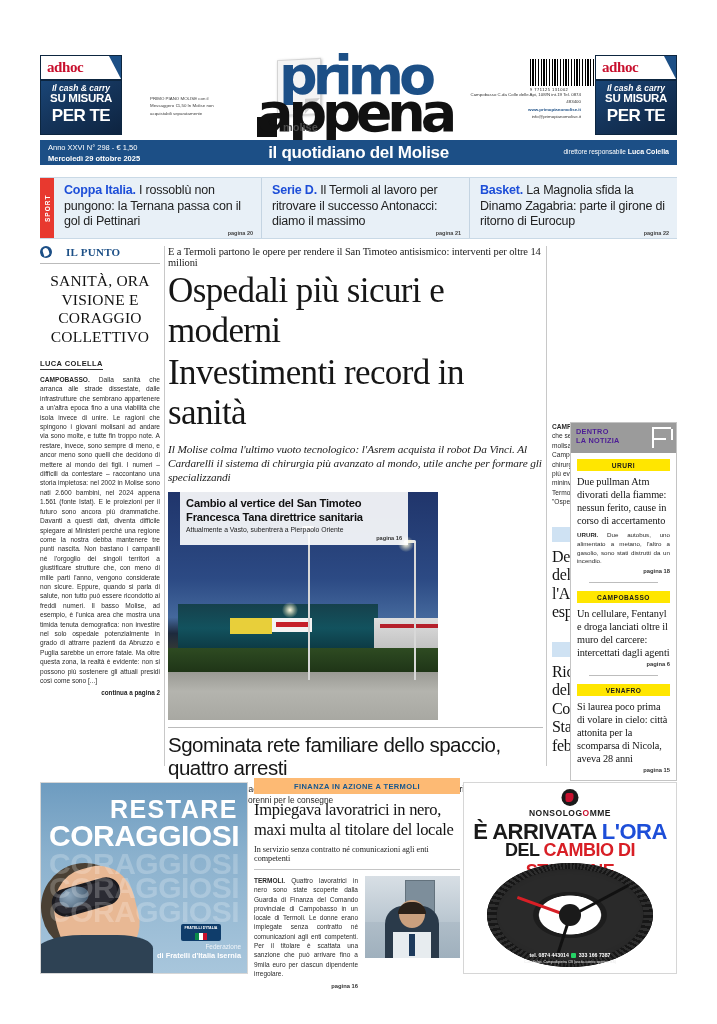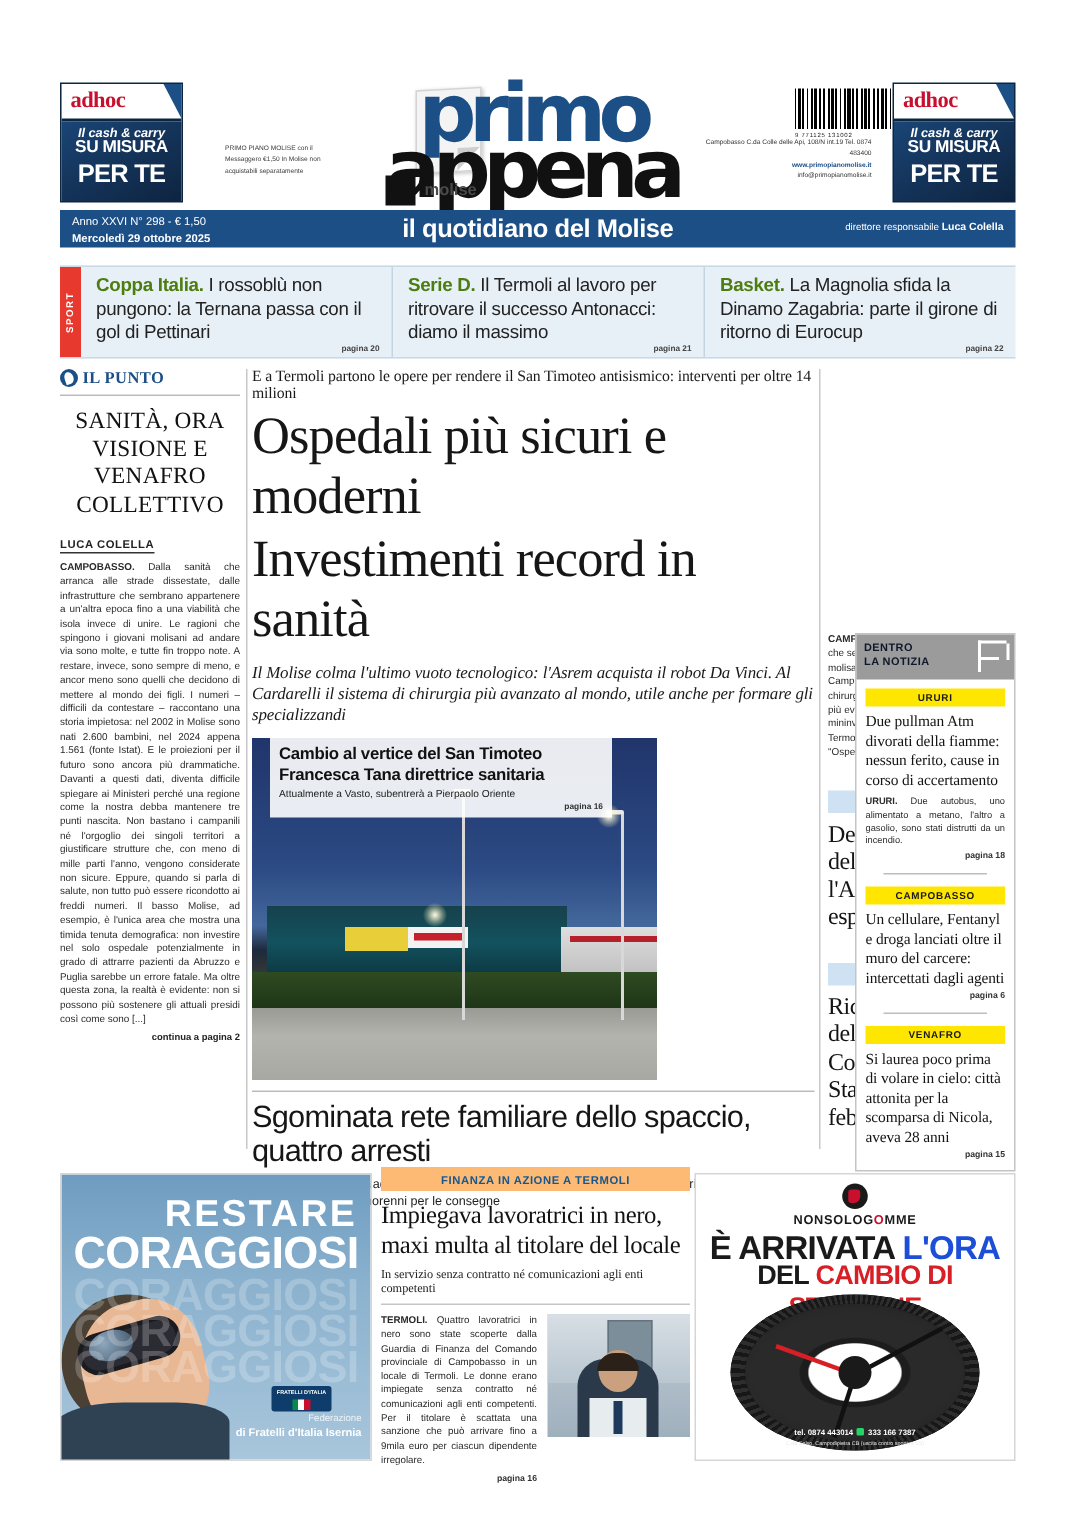--- a/index.html
+++ b/index.html
@@ -97,29 +97,29 @@
     display:flex;
   }
   .sport-tag {
     width:14px; background:#e8392f; color:#fff; font-size:6.5px; font-weight:bold;
     writing-mode:vertical-rl; transform:rotate(180deg);
     display:flex; align-items:center; justify-content:center; letter-spacing:1px;
   }
   .sport-col { flex:1; padding:5px 8px 0 10px; position:relative; }
   .sport-col + .sport-col { border-left:1px solid #c4d4e2; }
   .sport-head { font-size:12.5px; line-height:15.5px; color:#222; letter-spacing:-.2px; }
-  .sport-head b { color:#4d7c0f; }
+  .sport-head b { color:#1d4ed8; }
   .sport-page { position:absolute; right:8px; bottom:2px; font-size:5.5px; font-weight:bold; color:#444; }
 
   
   .content { position:absolute; left:40px; top:246px; width:637px; }
 
   
   .col-punto { position:absolute; left:0; top:0; width:120px; }
-  .punto-head { display:flex; align-items:center; gap:3px; padding-bottom:3px; }
+  .punto-head { display:flex; align-items:center; gap:14px; padding-bottom:3px; }
   .punto-icon {
     width:12px; height:12px; border-radius:50%; background:#1c4f86; position:relative;
   }
   .punto-icon::after {
     content:""; position:absolute; left:3px; top:2px; width:6px; height:8px;
     background:#fff; border-radius:50% 50% 50% 0; transform:rotate(-20deg);
   }
   .punto-title { font-size:11px; font-weight:bold; color:#1c4f86;
     font-family:"Liberation Serif", serif; letter-spacing:.3px; }
   .punto-rule { border-top:1px solid #bbb; margin:2px 0 6px; }
@@ -212,21 +212,21 @@
   }
   .mid-title {
     font-family:"Liberation Serif", serif; font-size:16px; line-height:18.5px;
     color:#141414; letter-spacing:-.3px;
   }
   .dentro {
     position:absolute; left:530px; top:176px; width:107px;
     border:1px solid #c4c4c4; background:#fff;
   }
   .dentro-head {
-    background:#9b9b9b; color:#0f172a; padding:4px 5px 5px; position:relative; height:30px;
+    background:#9b9b9b; color:#4c1d95; padding:4px 5px 5px; position:relative; height:30px;
   }
   .dentro-head span { font-size:7.3px; font-weight:bold; line-height:9px; display:block; letter-spacing:.3px; }
   .dentro-mark {
     position:absolute; right:5px; top:4px; width:19px; height:21px;
     border:2px solid #fff; border-right:none; border-bottom:none;
   }
   .dentro-mark::after {
     content:""; position:absolute; left:0; top:9px; width:12px; height:2px; background:#fff;
   }
   .dentro-mark::before {
@@ -488,21 +488,21 @@
   </div>
 
   <div class="content">
 
     <div class="col-punto">
       <div class="punto-head">
         <div class="punto-icon"></div>
         <div class="punto-title">IL PUNTO</div>
       </div>
       <div class="punto-rule"></div>
-      <div class="punto-kicker">SANITÀ, ORA VISIONE E VENAFRO COLLETTIVO</div>
+      <div class="punto-kicker">SANITÀ, ORA VISIONE E CORAGGIO COLLETTIVO</div>
       <div class="punto-author">LUCA COLELLA</div>
       <div class="punto-body">
         <b>CAMPOBASSO.</b><span> Dalla sanità che arranca alle strade dissestate, dalle infrastrutture che sembrano appartenere a un'altra epoca fino a una viabilità che isola invece di unire. Le ragioni che spingono i giovani molisani ad andare via sono molte, e tutte fin troppo note. A restare, invece, sono sempre di meno, e ancor meno sono quelli che decidono di mettere al mondo dei figli. I numeri – difficili da contestare – raccontano una storia impietosa: nel 2002 in Molise sono nati 2.600 bambini, nel 2024 appena 1.561 (fonte Istat). E le proiezioni per il futuro sono ancora più drammatiche. Davanti a questi dati, diventa difficile spiegare ai Ministeri perché una regione come la nostra debba mantenere tre punti nascita. Non bastano i campanili né l'orgoglio dei singoli territori a giustificare strutture che, con meno di mille parti l'anno, vengono considerate non sicure. Eppure, quando si parla di salute, non tutto può essere ricondotto ai freddi numeri. Il basso Molise, ad esempio, è l'unica area che mostra una timida tenuta demografica: non investire nel solo ospedale potenzialmente in grado di attrarre pazienti da Abruzzo e Puglia sarebbe un errore fatale. Ma oltre questa zona, la realtà è evidente: non si possono più sostenere gli attuali presidi così come sono [...]</span>
       </div>
       <div class="punto-cont">continua a pagina 2</div>
     </div>
 
     <div class="vdiv" style="left:124px; height:520px;"></div>
 
     <div class="col-main">

